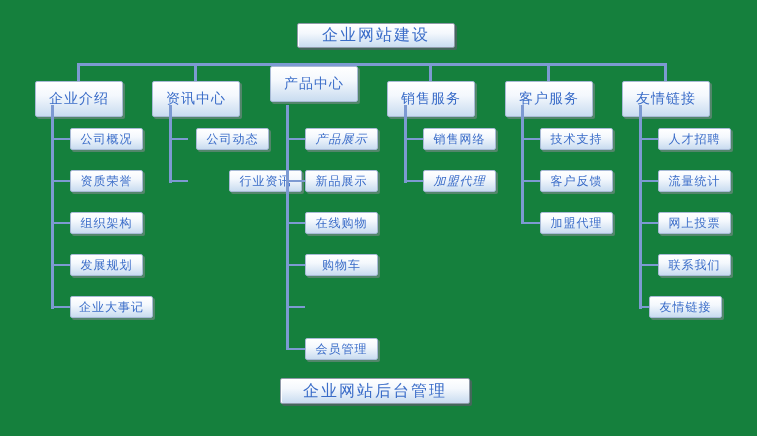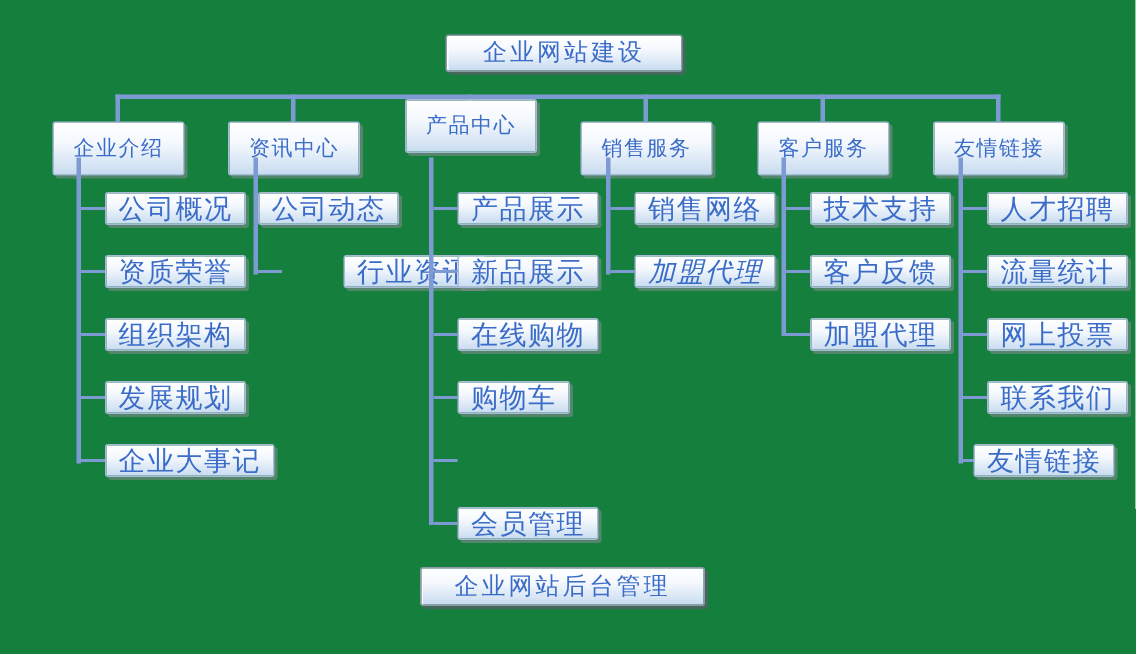--- a/index.html
+++ b/index.html
@@ -34,21 +34,21 @@
     border-color:#8f99a8;
     box-shadow:2px 2px 0 rgba(88,94,104,0.7), inset 0 1px 0 #ffffff, inset 1px 0 0 #ffffff;
   }
   .node-header {
     width:88px; height:36px;
     font-size:14px; letter-spacing:1px;
   }
   .node-leaf {
     min-width:73px; height:22px;
     padding:0 8px;
-    font-size:18px; letter-spacing:1px;
+    font-size:12px; letter-spacing:1px;
   }
 </style>
 </head>
 <body>
 
 <div class="canvas">
 
   <div class="node node-big" style="left:297px;top:23px;width:158px;height:25px;">企业网站建设</div>
 
   <div class="hline" style="left:77px;top:63px;width:590px;"></div>
@@ -73,27 +73,27 @@
   <div class="node node-leaf" style="left:70px;top:170px;">资质荣誉</div>
   <div class="hline tick" style="left:54px;top:222px;width:16px;"></div>
   <div class="node node-leaf" style="left:70px;top:212px;">组织架构</div>
   <div class="hline tick" style="left:54px;top:264px;width:16px;"></div>
   <div class="node node-leaf" style="left:70px;top:254px;">发展规划</div>
   <div class="hline tick" style="left:54px;top:306px;width:16px;"></div>
   <div class="node node-leaf" style="left:70px;top:296px;">企业大事记</div>
 
   <div class="vline" style="left:169px;top:105px;height:78px;"></div>
   <div class="hline tick" style="left:172px;top:138px;width:16px;"></div>
-  <div class="node node-leaf" style="left:172px;top:128px;text-align:right;">公司动态</div>
+  <div class="node node-leaf" style="left:196px;top:128px;text-align:right;">公司动态</div>
   <div class="hline tick" style="left:172px;top:180px;width:16px;"></div>
   <div class="node node-leaf" style="left:188px;top:170px;margin-left:41px;">行业资讯</div>
 
   <div class="vline" style="left:286px;top:105px;height:245px;"></div>
   <div class="hline tick" style="left:289px;top:138px;width:16px;"></div>
-  <div class="node node-leaf" style="left:305px;top:128px;">产品展示</div>
+  <div class="node node-leaf" style="left:305px;top:128px;font-style:italic;">产品展示</div>
   <div class="hline tick" style="left:289px;top:180px;width:16px;"></div>
   <div class="node node-leaf" style="left:305px;top:170px;">新品展示</div>
   <div class="hline tick" style="left:289px;top:222px;width:16px;"></div>
   <div class="node node-leaf" style="left:305px;top:212px;">在线购物</div>
   <div class="hline tick" style="left:289px;top:264px;width:16px;"></div>
   <div class="node node-leaf" style="left:305px;top:254px;">购物车</div>
   <div class="hline tick" style="left:289px;top:306px;width:16px;"></div>
   <div class="hline tick" style="left:289px;top:348px;width:16px;"></div>
   <div class="node node-leaf" style="left:305px;top:338px;">会员管理</div>
 

